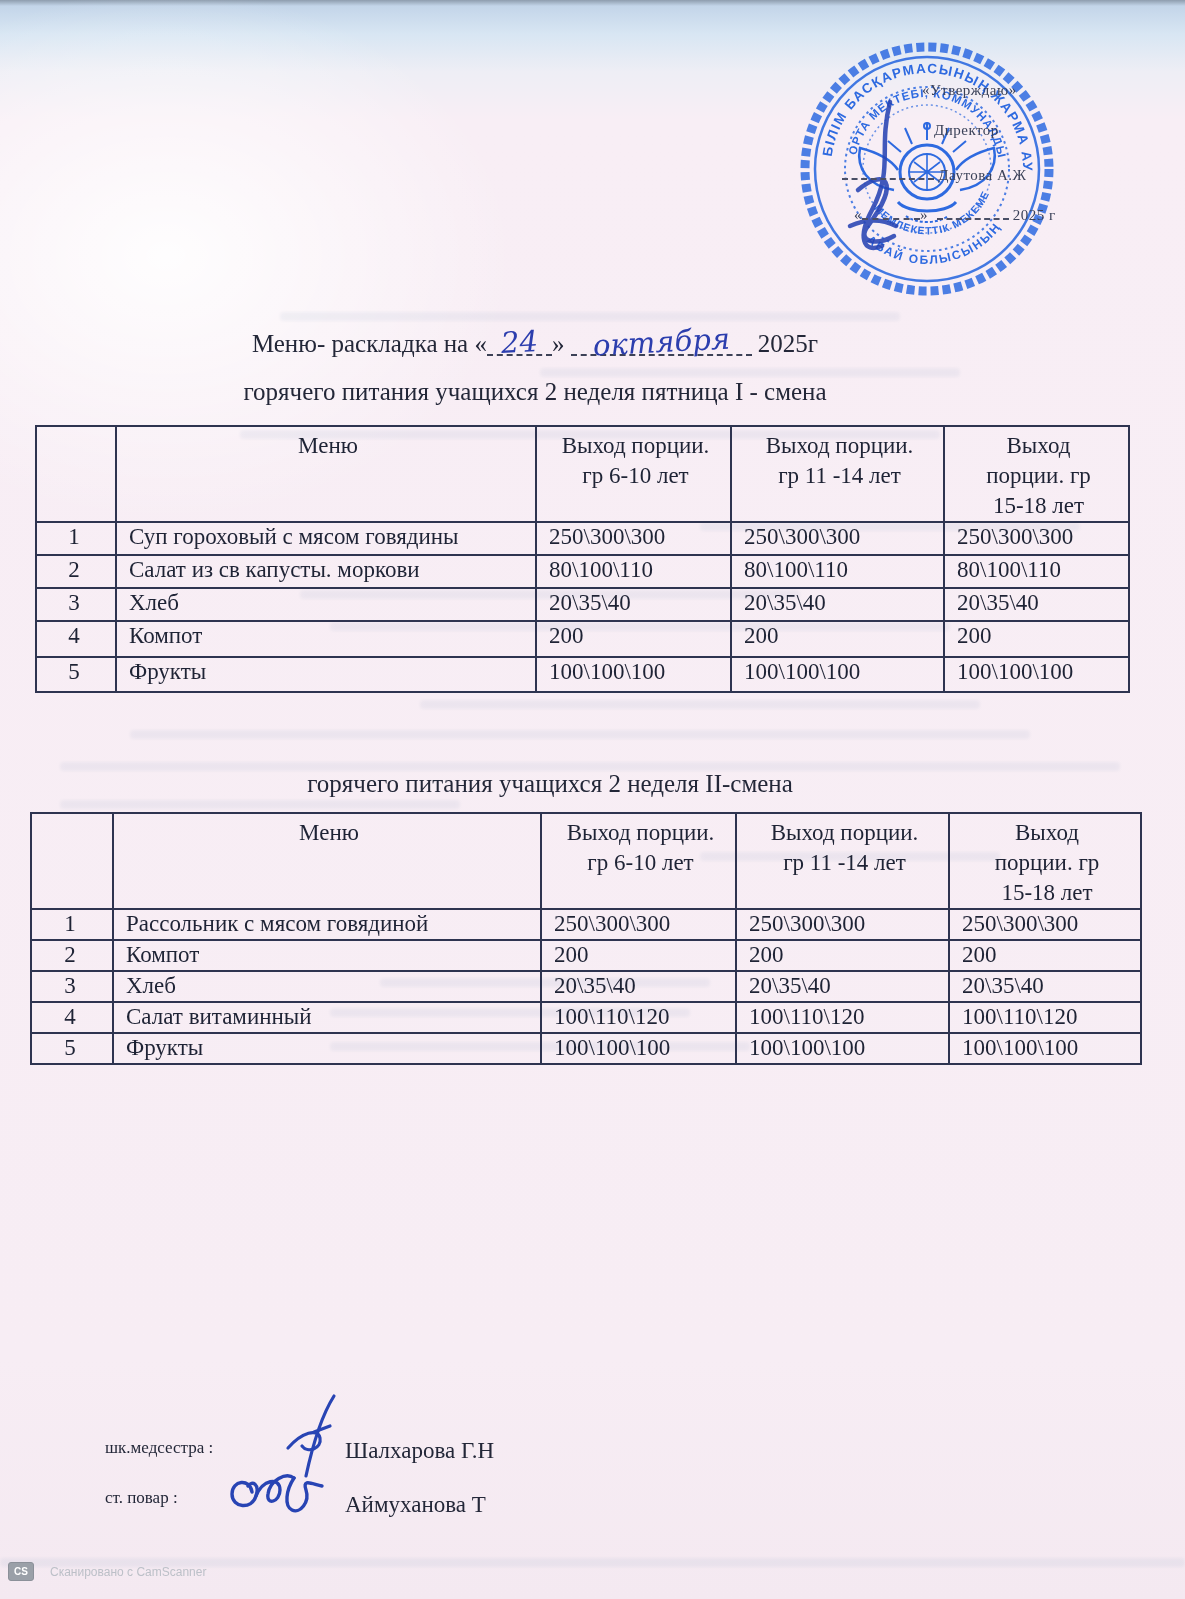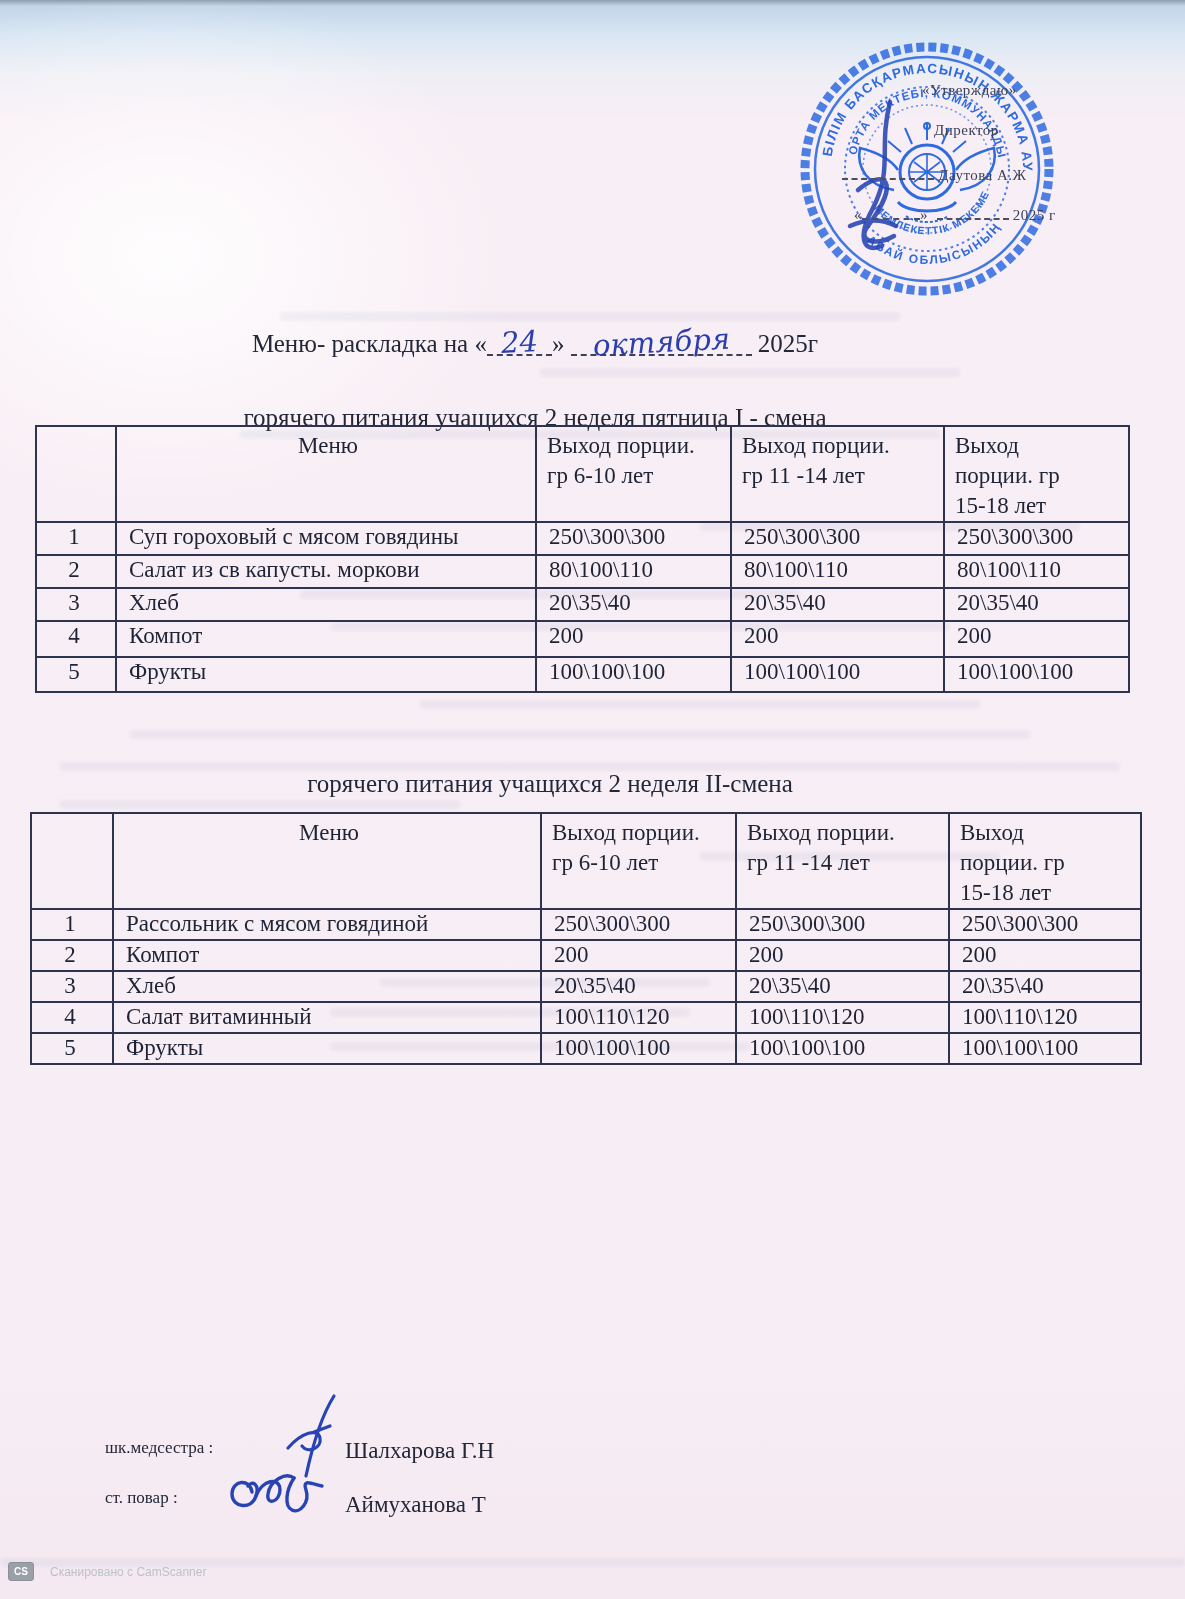--- a/index.html
+++ b/index.html
@@ -16,21 +16,21 @@
   #stamp-wrap svg{position:absolute;left:0;top:0;}
   .stamp-overlay{position:absolute;color:#3a4158;font-size:15px;letter-spacing:.5px;white-space:nowrap;}
   .dashline{display:inline-block;border-bottom:2px dashed #4a4f66;height:16px;vertical-align:baseline;}
   
   .title-line{position:absolute;left:60px;width:950px;text-align:center;color:#232738;font-size:25px;}
   .hand{font-style:italic;color:#2c3eae;font-family:"DejaVu Serif", serif;display:inline-block;transform:rotate(-3deg);font-size:29px;line-height:20px;}
   .hand-slot{display:inline-block;border-bottom:2px dashed #3c4156;padding:0 14px 0 14px;height:24px;}
   
   table.menu{position:absolute;border-collapse:collapse;table-layout:fixed;background:transparent;}
   table.menu td,table.menu th{border:2px solid #2e3450;color:#1e2335;font-size:23px;font-weight:normal;vertical-align:top;overflow:hidden;}
-  table.menu th{white-space:pre-line;text-align:left;padding:4px 6px 0 10px;line-height:30px;}
+  table.menu th{white-space:pre-line;text-align:center;padding:4px 6px 0 10px;line-height:30px;}
   table.menu th.menu-col{text-align:center;}
   table.menu td{padding:1px 4px 0 12px;white-space:nowrap;}
   table.menu td.num{text-align:center;padding-left:0;}
   
   .sig-label{position:absolute;color:#232738;font-size:17px;white-space:nowrap;}
   .sig-name{position:absolute;color:#232738;font-size:23px;white-space:nowrap;}
   .sig-svg{position:absolute;}
   
   #watermark{position:absolute;left:8px;top:1562px;display:flex;align-items:center;gap:16px;}
   #cs-icon{width:24px;height:17px;background:#9aa0a8;border-radius:3px;color:#fff;
@@ -103,21 +103,21 @@
 
     <div class="stamp-overlay" style="left:124px;top:42px">«Утверждаю»</div>
     <div class="stamp-overlay" style="left:136px;top:82px">Директор</div>
     <div class="stamp-overlay" style="left:44px;top:122px"><span class="dashline" style="width:92px"></span> <span>Даутова А.Ж</span></div>
     <div class="stamp-overlay" style="left:56px;top:162px"><span>«</span><span class="dashline" style="width:58px"></span><span>»</span>&nbsp;&nbsp;<span class="dashline" style="width:72px"></span> <span>2025 г</span></div>
   </div>
 
   <div class="title-line" style="top:330px">
     <span>Меню- раскладка на  «</span><span class="hand-slot"><span class="hand">24</span></span><span>»</span>&nbsp;<span class="hand-slot" style="padding:0 22px"><span class="hand">октября</span></span>&nbsp;<span>2025г</span>
   </div>
-  <div class="title-line" style="top:404px">горячего питания  учащихся  2 неделя пятница  I - смена</div>
+  <div class="title-line" style="top:378px">горячего питания  учащихся  2 неделя пятница  I - смена</div>
 
   <table class="menu" style="left:35px;top:425px;width:1093px">
     <colgroup>
         <col style="width:80px">
         <col style="width:420px">
         <col style="width:195px">
         <col style="width:213px">
         <col style="width:185px">
       </colgroup>
     <tbody>

